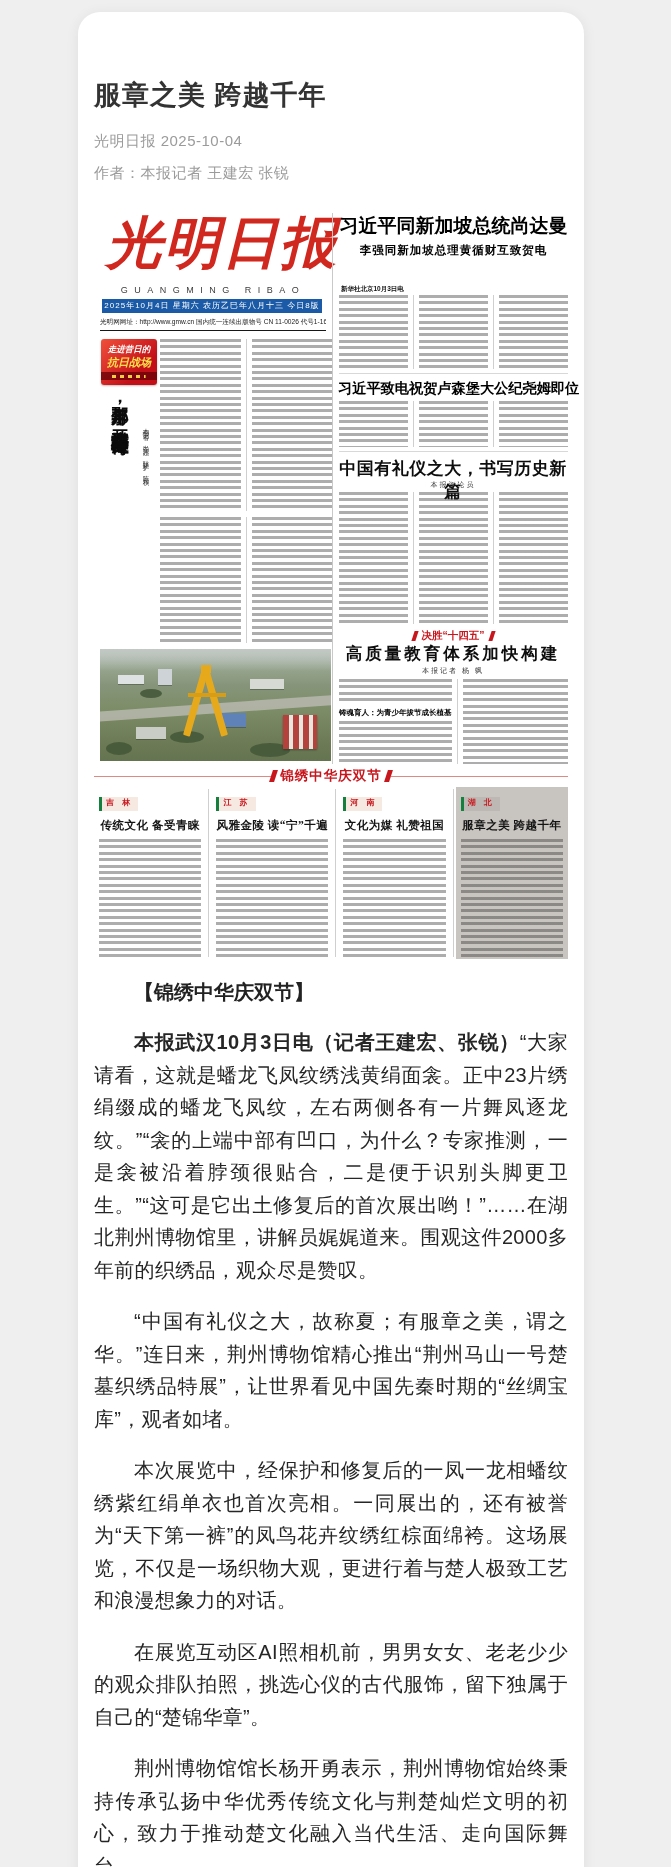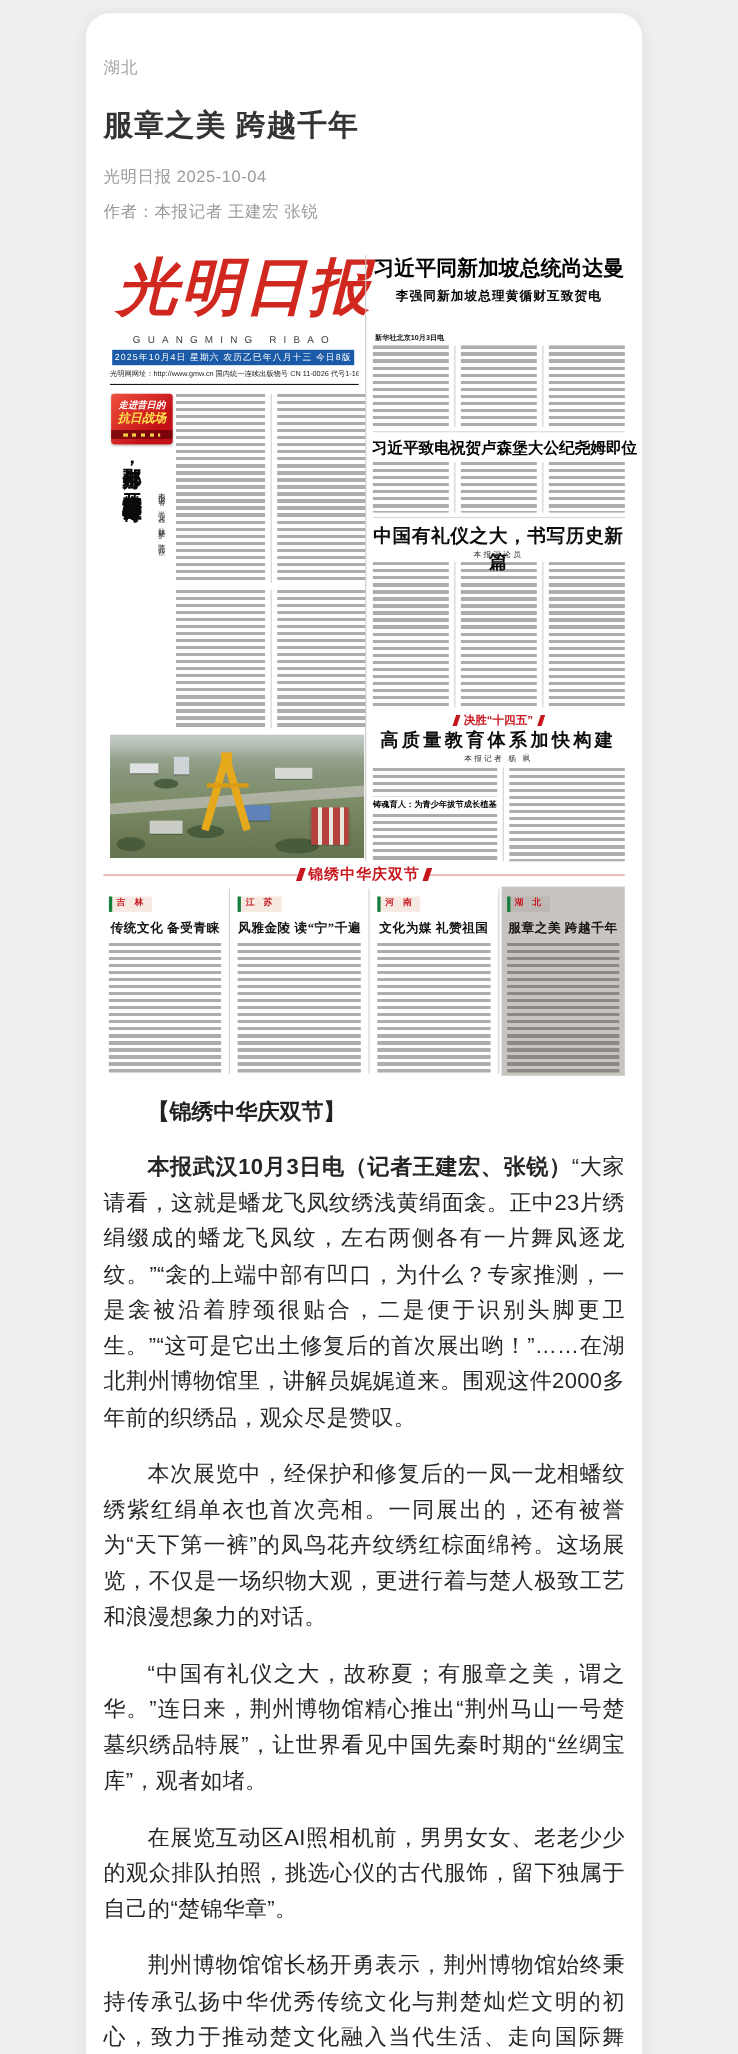--- a/index.html
+++ b/index.html
@@ -105,21 +105,20 @@
   .section-tag{font-size:20px;font-weight:700;color:#222;text-indent:2em;margin:0;line-height:30px;}
   .article p.body{font-size:20px;line-height:32.5px;text-align:justify;text-indent:2em;
     letter-spacing:.3px;margin:19px 0 0;}
   .article p.body b{font-weight:700;}
 </style>
 </head>
 <body>
 
 <div class="card">
 
-  <div class="category">湖北</div>
   <h1 class="page-title">服章之美 跨越千年</h1>
   <div class="meta">光明日报 2025-10-04</div>
   <div class="meta author">作者：本报记者 王建宏 张锐</div>
 
   <div class="np">
 
     <div class="abs masthead-cn" style="left:12px;top:2px;">光明日报</div>
     <div class="abs masthead-py" style="left:6px;top:76px;width:226px;">GUANGMING RIBAO</div>
     <div class="abs datebar" style="left:8px;top:90px;width:220px;">2025年10月4日  星期六  农历乙巳年八月十三  今日8版</div>
     <div class="abs issueline" style="left:6px;top:107px;width:226px;">光明网网址：http://www.gmw.cn  国内统一连续出版物号 CN 11-0026  代号1-16  第27640号</div>
@@ -248,19 +247,19 @@
         <span class="region-label">湖 北</span>
         <div class="region-hl-title">服章之美 跨越千年</div>
         <div class="sim region-body"></div>
       </div>
     </div>
   </div>
 
   <div class="article">
     <p class="section-tag">【锦绣中华庆双节】</p>
     <p class="body"><b>本报武汉10月3日电（记者王建宏、张锐）</b><span>“大家请看，这就是蟠龙飞凤纹绣浅黄绢面衾。正中23片绣绢缀成的蟠龙飞凤纹，左右两侧各有一片舞凤逐龙纹。”“衾的上端中部有凹口，为什么？专家推测，一是衾被沿着脖颈很贴合，二是便于识别头脚更卫生。”“这可是它出土修复后的首次展出哟！”……在湖北荆州博物馆里，讲解员娓娓道来。围观这件2000多年前的织绣品，观众尽是赞叹。</span></p>
+    <p class="body">“中国有礼仪之大，故称夏；有服章之美，谓之华。”连日来，荆州博物馆精心推出“荆州马山一号楚墓织绣品特展”，让世界看见中国先秦时期的“丝绸宝库”，观者如堵。</p>
     <p class="body">本次展览中，经保护和修复后的一凤一龙相蟠纹绣紫红绢单衣也首次亮相。一同展出的，还有被誉为“天下第一裤”的凤鸟花卉纹绣红棕面绵袴。这场展览，不仅是一场织物大观，更进行着与楚人极致工艺和浪漫想象力的对话。</p>
-    <p class="body">“中国有礼仪之大，故称夏；有服章之美，谓之华。”连日来，荆州博物馆精心推出“荆州马山一号楚墓织绣品特展”，让世界看见中国先秦时期的“丝绸宝库”，观者如堵。</p>
     <p class="body">在展览互动区AI照相机前，男男女女、老老少少的观众排队拍照，挑选心仪的古代服饰，留下独属于自己的“楚锦华章”。</p>
     <p class="body">荆州博物馆馆长杨开勇表示，荆州博物馆始终秉持传承弘扬中华优秀传统文化与荆楚灿烂文明的初心，致力于推动楚文化融入当代生活、走向国际舞台。</p>
   </div>
 
 </div>
 
 </body></html>

